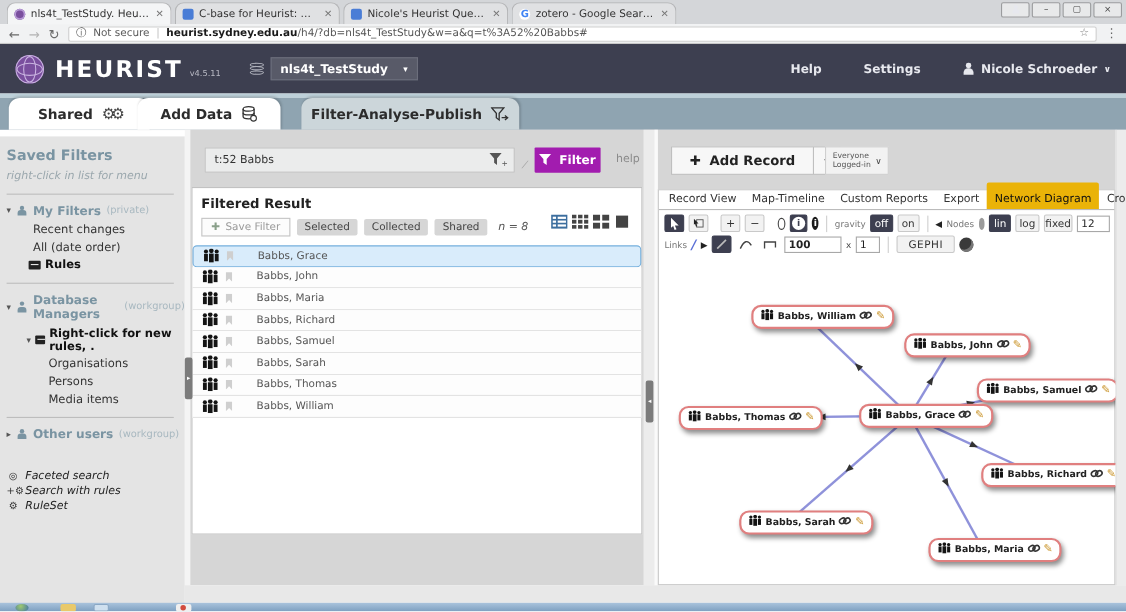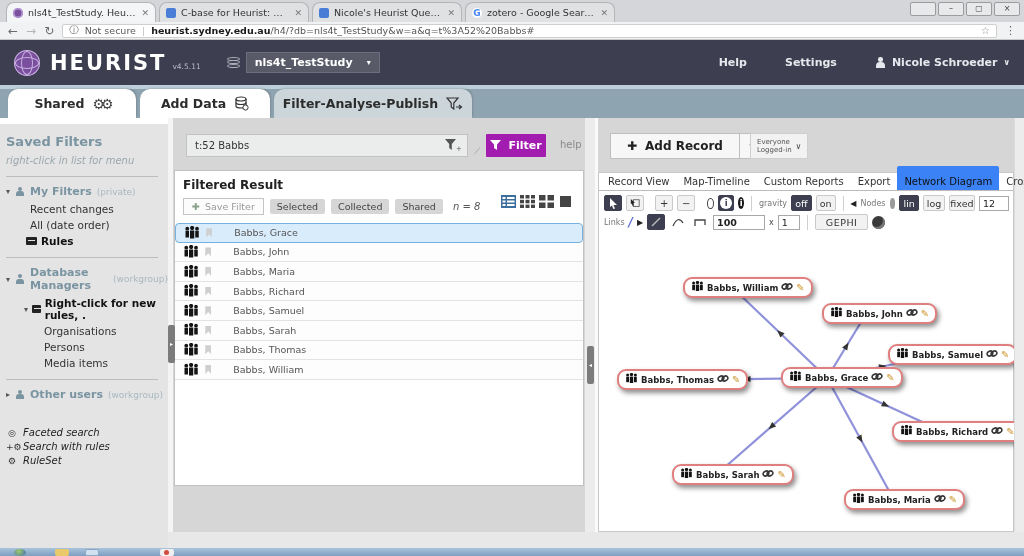--- a/index.html
+++ b/index.html
@@ -121,21 +121,21 @@
   .addrec { position:absolute; left:610px; top:133px; height:26px; display:flex; }
   .addrec .main { background:#f7f7f7; border:1px solid #bfbfbf; font-size:12px; font-weight:bold; color:#222; padding:0 16px; display:flex; align-items:center; gap:8px; }
   .addrec .chev { background:#f7f7f7; border:1px solid #bfbfbf; border-left:none; width:24px; display:flex; align-items:center; justify-content:center; font-size:8px; color:#444; }
   .vis { position:absolute; left:750px; top:133px; height:26px; background:#f2f2f2; border:1px solid #cfcfcf; display:flex; align-items:center; gap:4px; padding:0 6px; }
   .vis .lines { font-size:7px; color:#555; line-height:8px; }
   .vis .chev2 { font-size:8px; color:#444; }
 
   .rpanel { position:absolute; left:598px; top:172px; width:416px; height:360px; background:#fff; border:1px solid #c9c9c9; }
   .rtabs { display:flex; align-items:flex-end; border-bottom:1px solid #bbb; height:18px; padding-left:2px; }
   .rtab { font-size:10px; color:#333; padding:10px 7px 3px 7px; white-space:nowrap; }
-  .rtab.active { background:#3b82f6; color:#101010; border-radius:2px 2px 0 0;margin-top:20px; }
+  .rtab.active { background:#eab308; color:#101010; border-radius:2px 2px 0 0;margin-top:20px; }
 
   .ntool { display:flex; align-items:center; gap:4px; padding:4px 4px 2px 5px; height:22px; }
   .ntool2 { display:flex; align-items:center; gap:4px; padding:1px 4px 3px 5px; height:20px; }
   .tbtn { min-width:18px; height:16px; background:#f2f2f2; border:1px solid #c9c9c9; border-radius:2px; display:flex; align-items:center; justify-content:center; font-size:10px; color:#333; padding:0 3px; }
   .tbtn.dark { background:#3d3f50; border-color:#3d3f50; color:#fff; }
   .tbtn.word { font-size:9.5px; padding:0 6px; }
   .tsep { width:1px; height:15px; background:#cfcfcf; margin:0 3px; }
   .tlabel { font-size:8px; color:#777; }
   .tinput { height:15px; border:1px solid #a8a8a8; background:#fff; font-size:9.5px; color:#222; text-align:left; padding:0 3px; font-family:inherit; }
   .circ { width:11px; height:11px; border:1.6px solid #444; border-radius:50%; display:inline-block; }
@@ -232,21 +232,21 @@
       </span>
     </div>
   </div>
   <div class="lightstrip"></div>
 
   <div class="tabbar">
     <div class="navtab" style="left:8px;width:128px">
       <span>Shared</span>
       <span class="gears">⚙⚙</span>
     </div>
-    <div class="navtab" style="left:140px;width:130px">
+    <div class="navtab" style="left:125px;width:130px">
       <span>Add Data</span>
       <svg width="15" height="15" viewBox="0 0 15 15">
           <g fill="none" stroke="#333" stroke-width="1.2">
             <ellipse cx="7" cy="3" rx="5" ry="2"></ellipse>
             <path d="M2,3 V10 C2,11.2 4.2,12 7,12 C9.8,12 12,11.2 12,10 V3"></path>
             <path d="M2,6.5 C2,7.7 4.2,8.5 7,8.5 C9.8,8.5 12,7.7 12,6.5"></path>
           </g>
           <circle cx="11.5" cy="11.5" r="2.6" fill="#fff" stroke="#333" stroke-width="1"></circle>
         </svg>
     </div>

